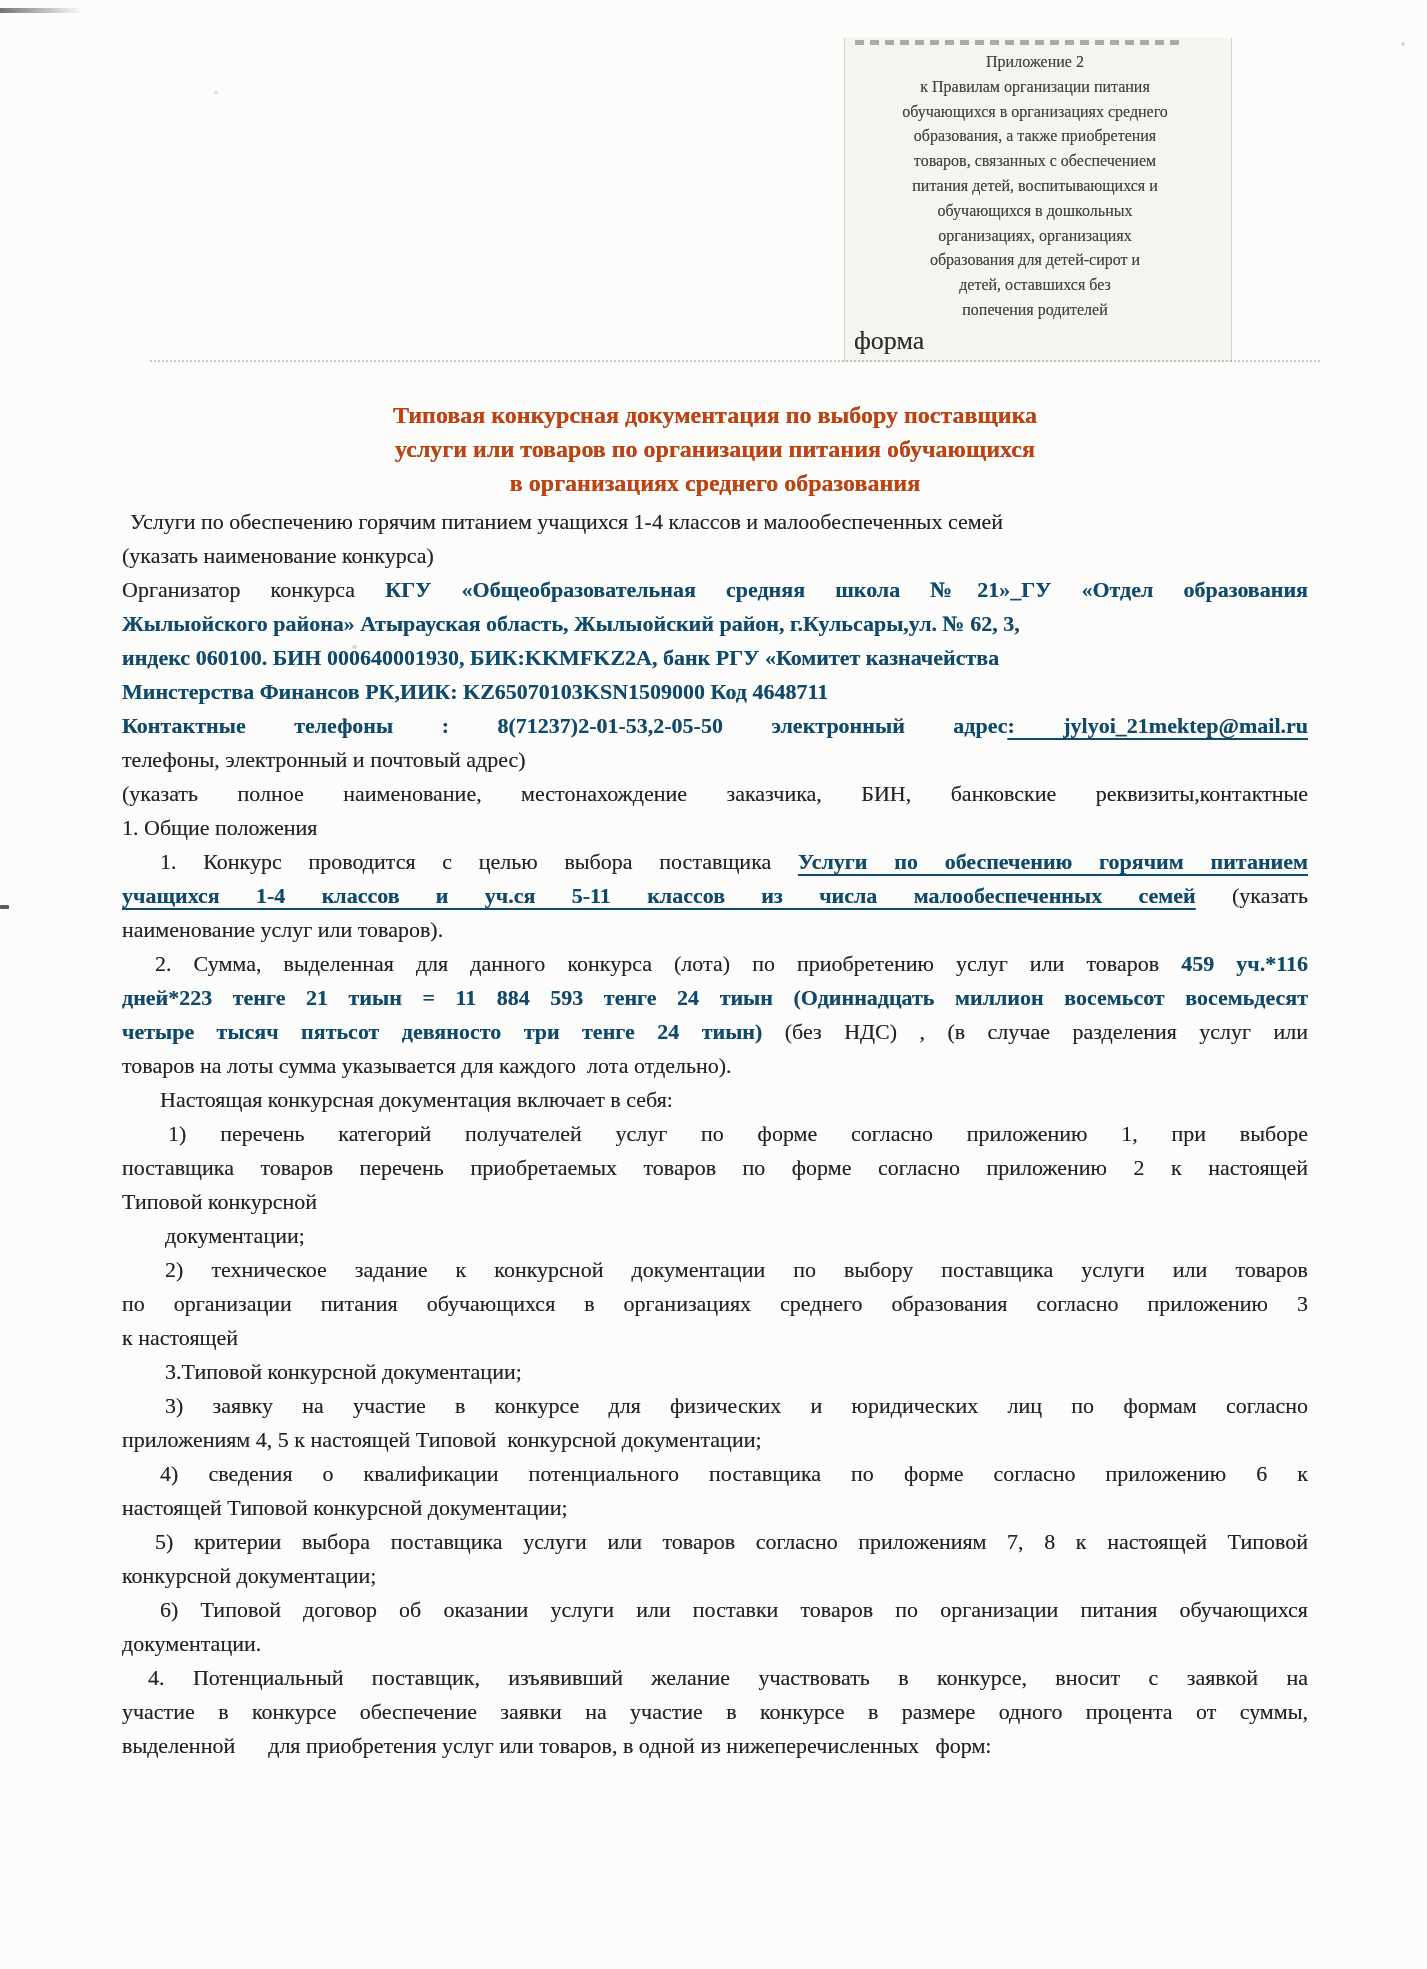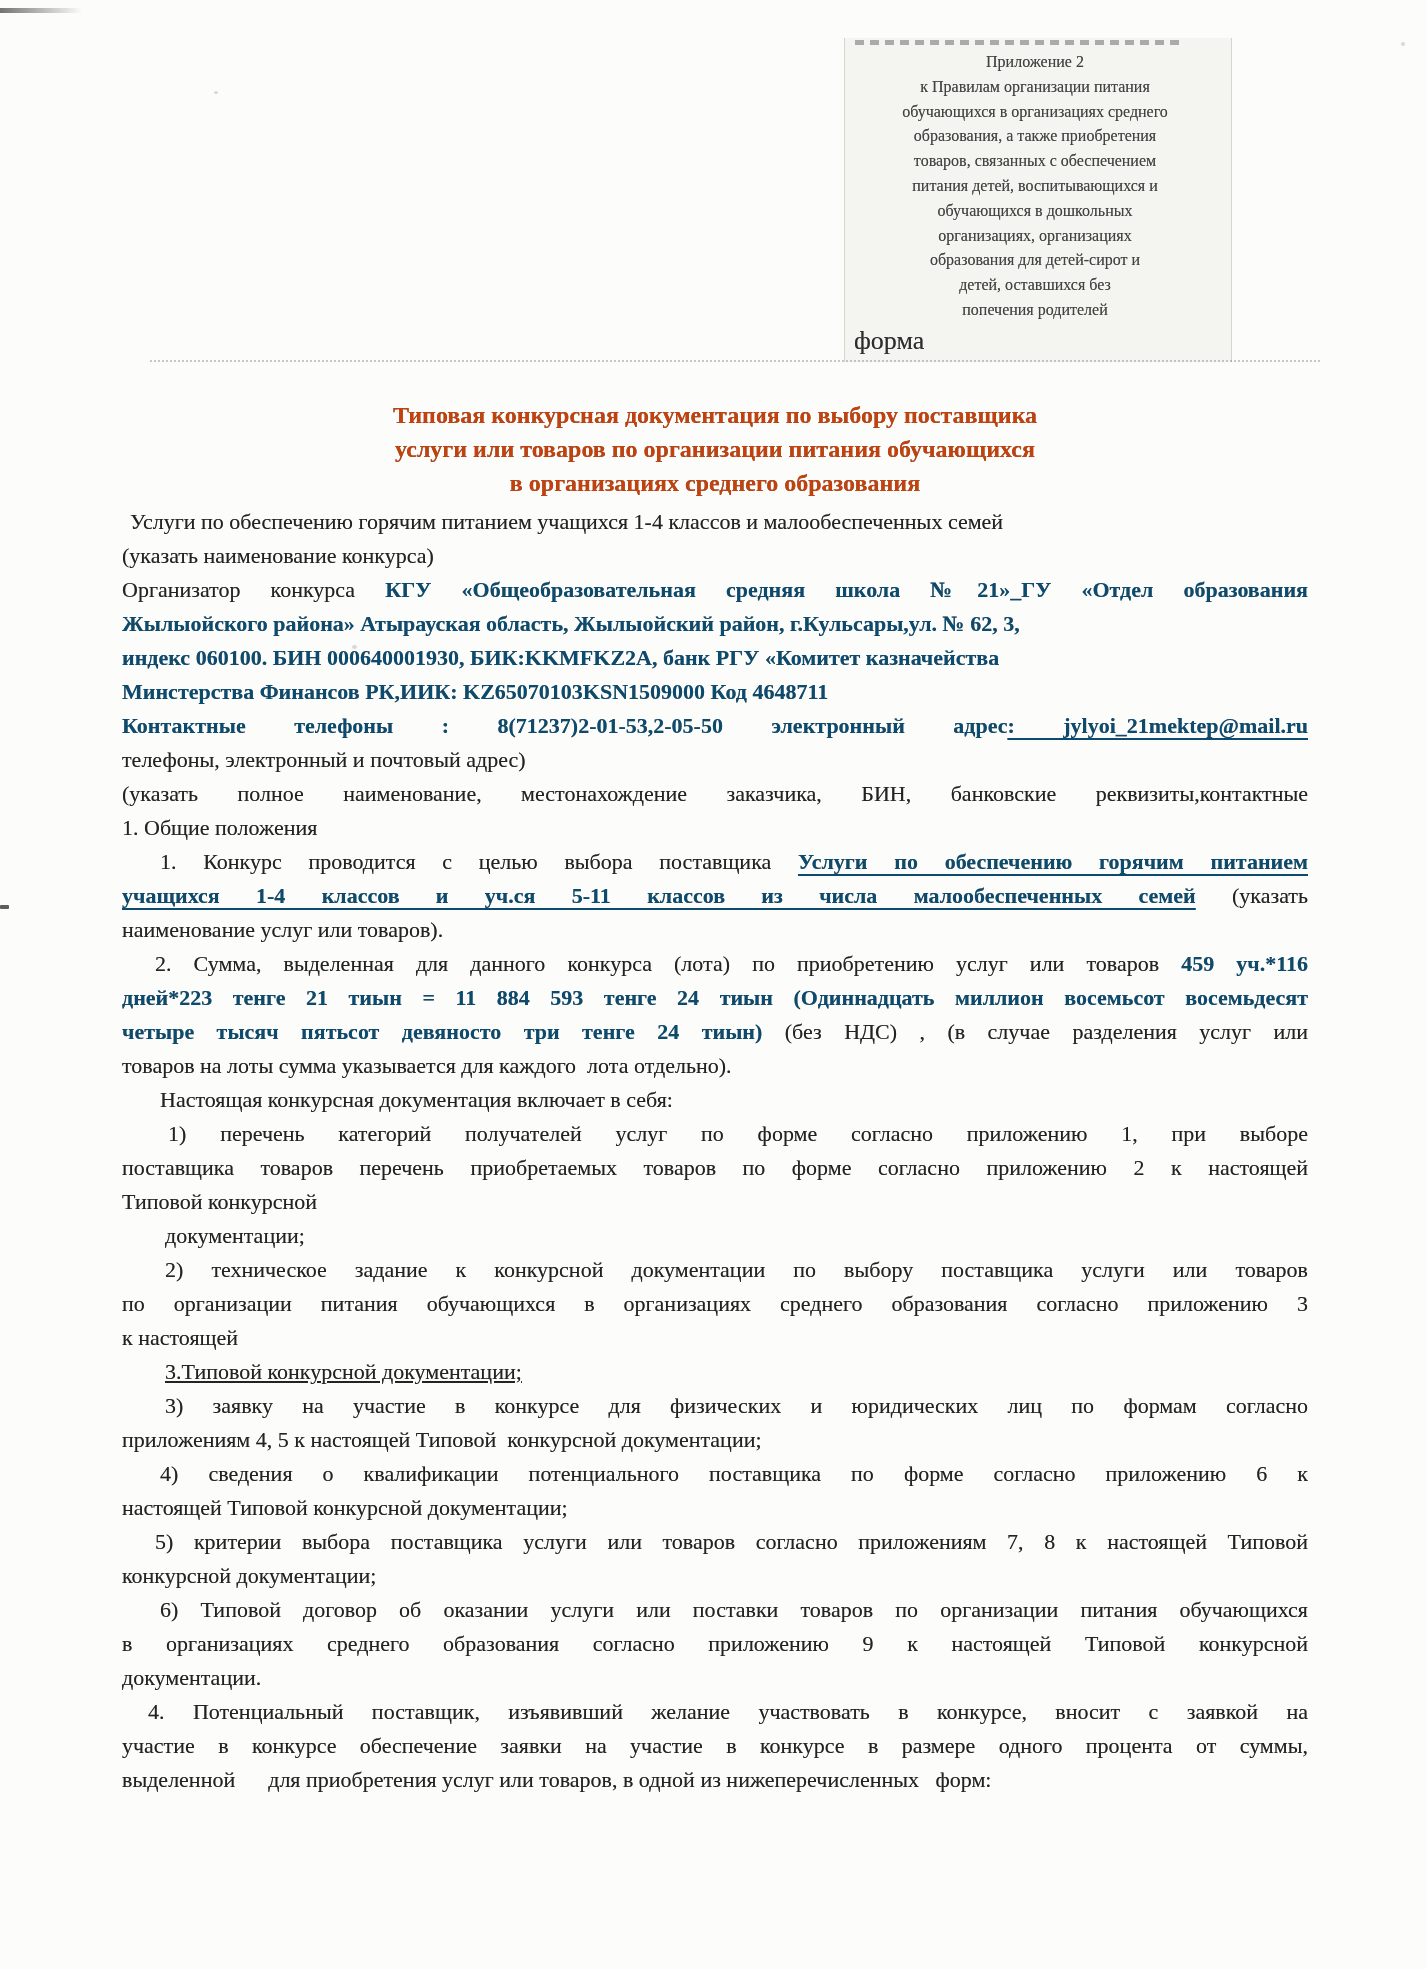--- a/index.html
+++ b/index.html
@@ -120,27 +120,26 @@
       <div class="line stretch"><span class="seg b">четыре тысяч пятьсот девяносто три тенге 24 тиын)</span><span class="seg"> (без НДС) , (в случае разделения услуг или</span></div>
       <div class="line"><span class="seg">товаров на лоты сумма указывается для каждого  лота отдельно).</span></div>
       <div class="line" style="padding-left: 38px;"><span class="seg">Настоящая конкурсная документация включает в себя:</span></div>
       <div class="line stretch" style="padding-left: 46px;"><span class="seg">1) перечень категорий получателей услуг по форме согласно   приложению 1, при выборе</span></div>
       <div class="line stretch"><span class="seg">поставщика товаров перечень приобретаемых  товаров по форме согласно приложению 2 к настоящей</span></div>
       <div class="line"><span class="seg">Типовой конкурсной</span></div>
       <div class="line" style="padding-left: 43px;"><span class="seg">документации;</span></div>
       <div class="line stretch" style="padding-left: 43px;"><span class="seg">2) техническое задание к конкурсной документации по выбору      поставщика услуги или товаров</span></div>
       <div class="line stretch"><span class="seg">по организации питания обучающихся в   организациях среднего образования согласно приложению 3</span></div>
       <div class="line"><span class="seg">к настоящей</span></div>
-      <div class="line" style="padding-left: 43px; text-decoration: underline;"><span class="seg">3.Типовой конкурсной документации;</span></div>
+      <div class="line" style="padding-left: 43px;"><span class="seg">3.Типовой конкурсной документации;</span></div>
       <div class="line stretch" style="padding-left: 43px;"><span class="seg">3) заявку на участие в конкурсе для физических и юридических   лиц по формам согласно</span></div>
       <div class="line"><span class="seg">приложениям 4, 5 к настоящей Типовой  конкурсной документации;</span></div>
       <div class="line stretch" style="padding-left: 38px;"><span class="seg">4) сведения о квалификации потенциального поставщика по форме согласно приложению 6 к</span></div>
       <div class="line"><span class="seg">настоящей Типовой конкурсной документации;</span></div>
       <div class="line stretch" style="padding-left: 33px;"><span class="seg">5) критерии выбора поставщика услуги или товаров согласно приложениям 7, 8 к настоящей Типовой</span></div>
       <div class="line"><span class="seg">конкурсной документации;</span></div>
       <div class="line stretch" style="padding-left: 38px;"><span class="seg">6) Типовой договор об оказании услуги или поставки товаров по организации питания обучающихся</span></div>
-      <div class="line stretch"><span class="seg">в организациях среднего образования  согласно приложению 9 к настоящей Типовой конкурсной</span></div>
       <div class="line"><span class="seg">документации.</span></div>
       <div class="line stretch" style="padding-left: 26px;"><span class="seg">4. Потенциальный поставщик, изъявивший желание участвовать в  конкурсе, вносит с заявкой на</span></div>
       <div class="line stretch"><span class="seg">участие в конкурсе обеспечение заявки  на участие в конкурсе в размере одного процента от суммы,</span></div>
       <div class="line"><span class="seg">выделенной      для приобретения услуг или товаров, в одной из нижеперечисленных   форм:</span></div>
     </div>
 </div>
 
 </body></html>

